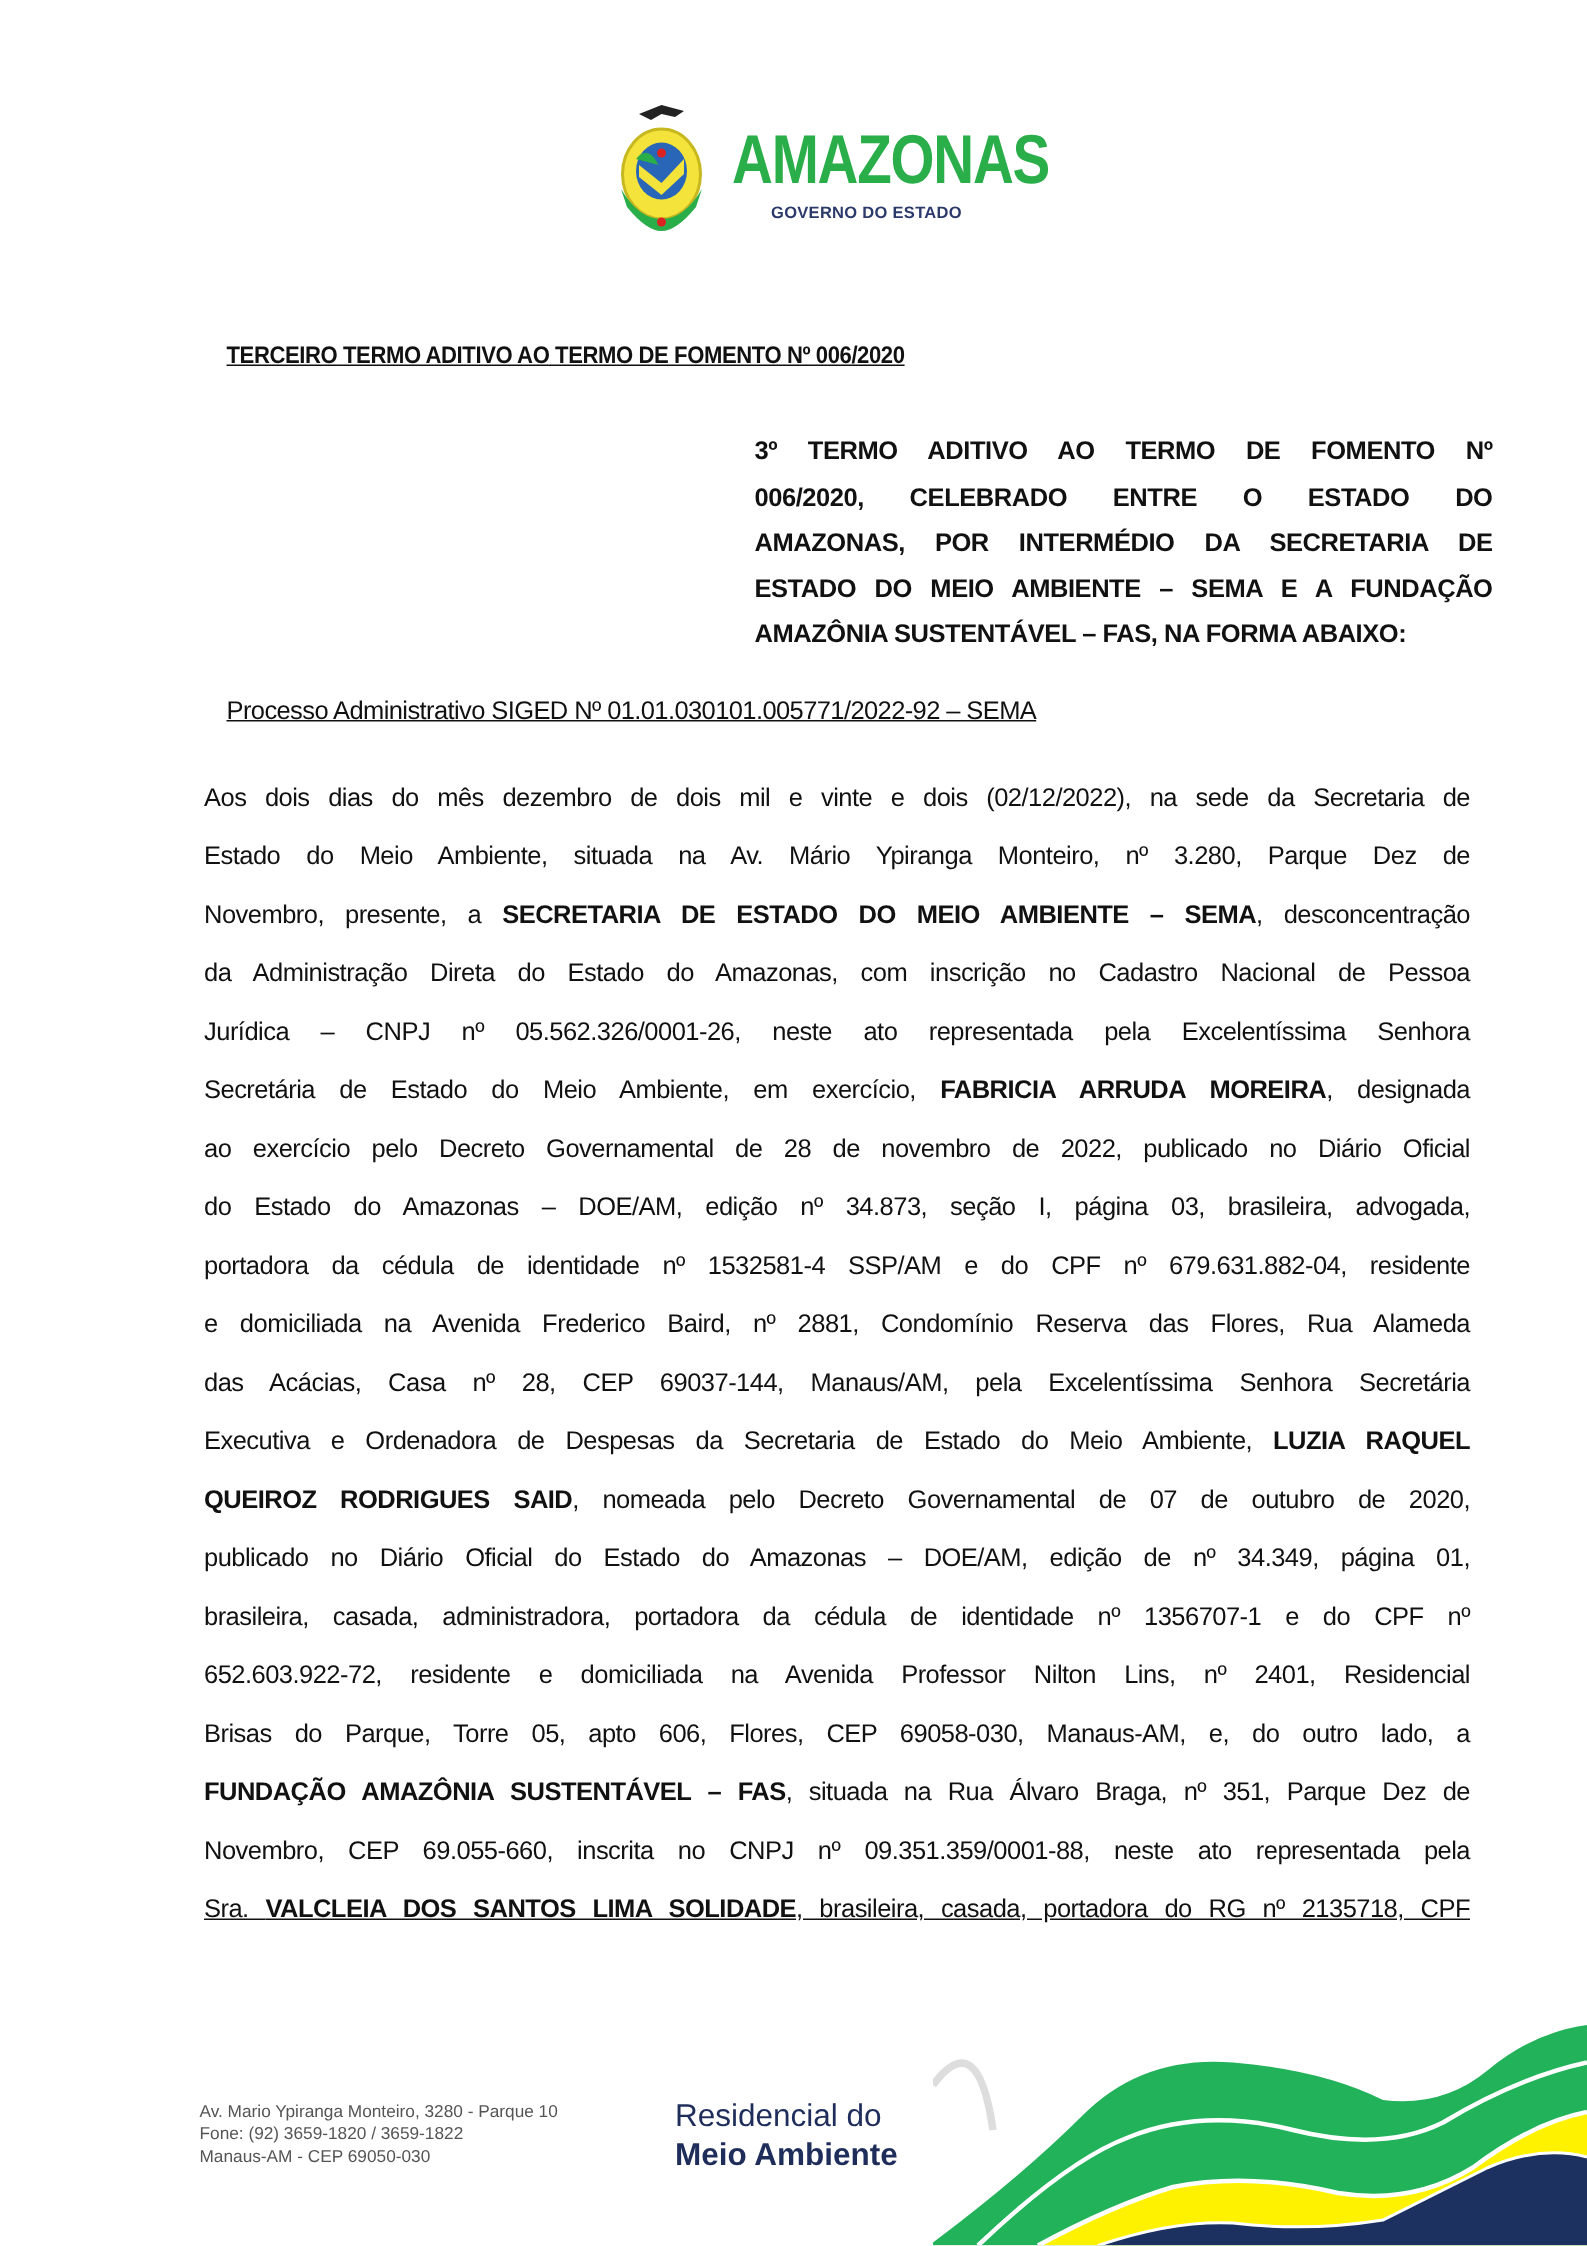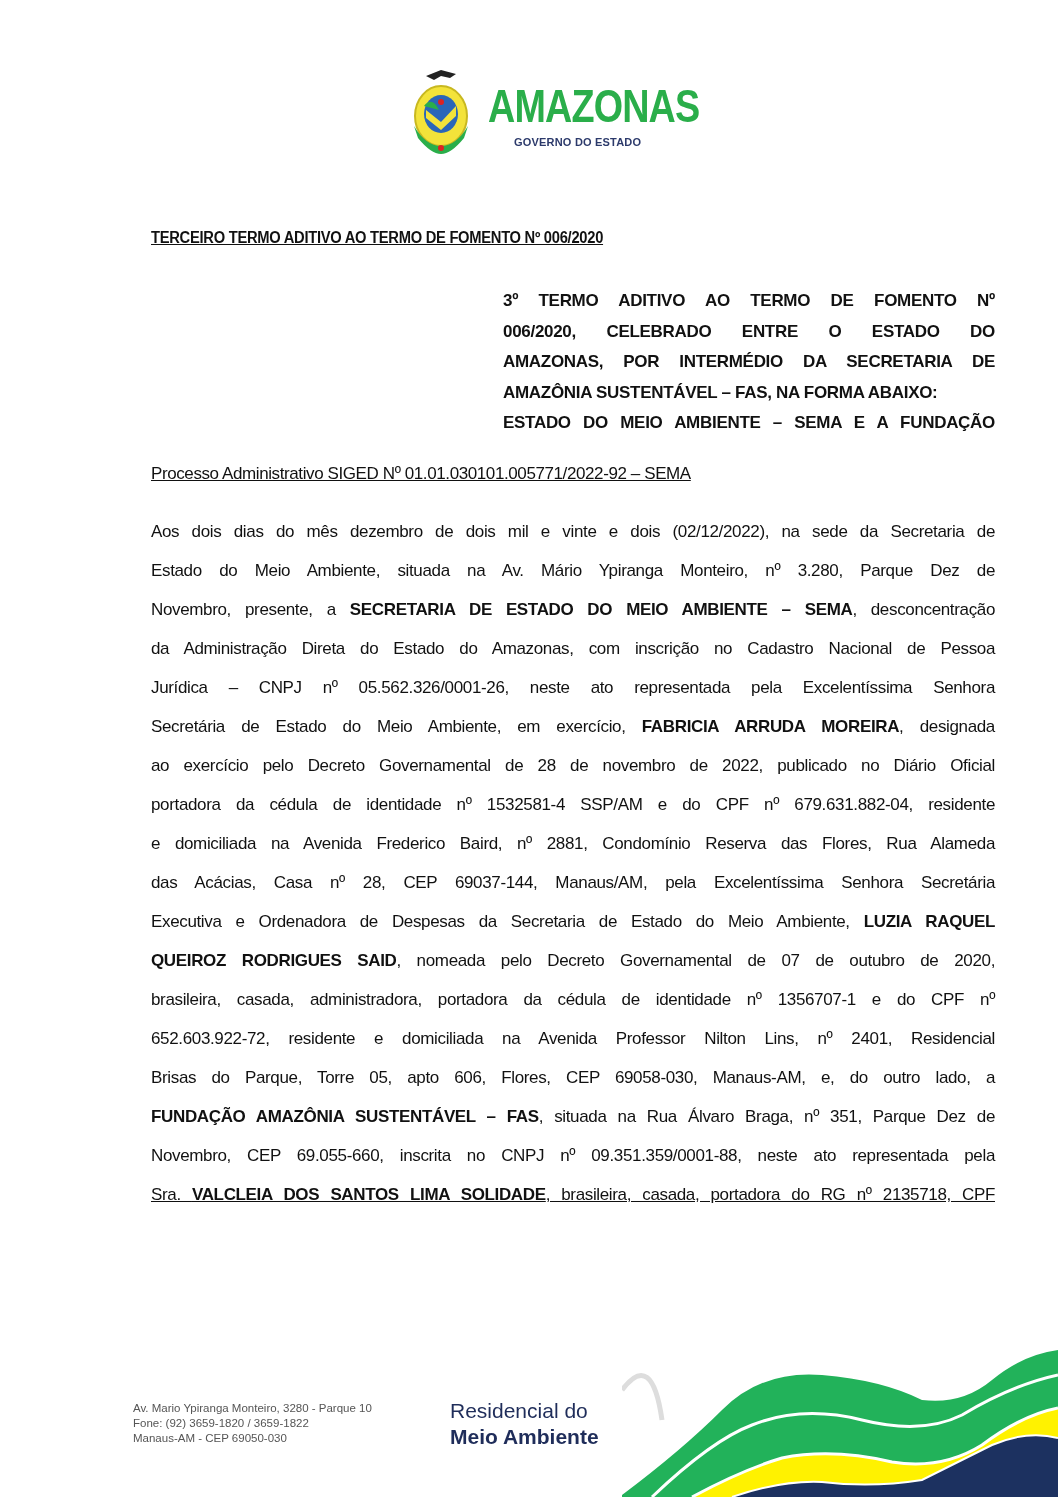--- a/index.html
+++ b/index.html
@@ -12,21 +12,21 @@
                  transform: scaleX(0.82); transform-origin: left top; line-height: 48px; }
   .logo .sub { position: absolute; left: 108px; top: 70px; font-size: 11px; font-weight: bold;
                color: #2c3a6b; letter-spacing: 0.2px; }
 
   .doc-title { position: absolute; left: 151px; top: 229px; font-size: 16px; font-weight: bold;
                text-decoration: underline; letter-spacing: -0.3px; transform: scaleX(0.92); transform-origin: left top; }
   .ementa { position: absolute; left: 503px; top: 286px; width: 492px; font-size: 17px; font-weight: bold;
             line-height: 30.5px; text-align: justify; letter-spacing: -0.3px; }
   .processo { position: absolute; left: 151px; top: 464px; font-size: 17px; text-decoration: underline;
               letter-spacing: -0.4px; }
-  .body-text { position: absolute; left: 151px; top: 512px; width: 844px; font-size: 17px; line-height: 39px;
+  .body-text { position: absolute; left: 136px; top: 512px; width: 844px; font-size: 17px; line-height: 39px;
                text-align: justify; text-align-last: justify; letter-spacing: -0.35px; }
   .body-text .line { display: block; height: 39px; text-align: justify; text-align-last: justify; white-space: nowrap; }
   .body-text b { font-weight: bold; }
 
   .footer-addr { position: absolute; left: 133px; top: 1401px; font-size: 11.5px; line-height: 15px; color: #555; }
   .footer-sec { position: absolute; left: 450px; top: 1398px; color: #1f2d5a; }
   .footer-sec .l1 { font-size: 21px; line-height: 26px; }
   .footer-sec .l2 { font-size: 21px; line-height: 26px; font-weight: bold; }
   .waves { position: absolute; left: 622px; top: 1330px; width: 436px; height: 167px; }
 </style>
@@ -47,39 +47,41 @@
   <div class="brand">AMAZONAS</div>
   <div class="sub">GOVERNO DO ESTADO</div>
 </div>
 
 <div class="doc-title">TERCEIRO TERMO ADITIVO AO TERMO DE FOMENTO Nº 006/2020</div>
 
 <div class="ementa" id="ementa">
     <div style="text-align: justify; text-align-last: justify;">3º TERMO ADITIVO AO TERMO DE FOMENTO Nº</div>
     <div style="text-align: justify; text-align-last: justify;">006/2020, CELEBRADO ENTRE O ESTADO DO</div>
     <div style="text-align: justify; text-align-last: justify;">AMAZONAS, POR INTERMÉDIO DA SECRETARIA DE</div>
+    <div style="text-align: justify; text-align-last: justify;">ESTADO DO MEIO AMBIENTE – SEMA E A FUNDAÇÃO</div>
     <div style="text-align: justify; text-align-last: left;">AMAZÔNIA SUSTENTÁVEL – FAS, NA FORMA ABAIXO:</div>
-    <div style="text-align: justify; text-align-last: justify;">ESTADO DO MEIO AMBIENTE – SEMA E A FUNDAÇÃO</div>
   </div>
 
 <div class="processo">Processo Administrativo SIGED Nº 01.01.030101.005771/2022-92 – SEMA</div>
 
 <div class="body-text" id="body-text">
     <span class="line" style="white-space: normal;"><span>Aos dois dias do mês dezembro de dois mil e vinte e dois (02/12/2022), na sede da Secretaria de</span></span>
     <span class="line" style="white-space: normal;"><span>Estado do Meio Ambiente, situada na Av. Mário Ypiranga Monteiro, nº 3.280, Parque Dez de</span></span>
     <span class="line" style="white-space: normal;"><span>Novembro, presente, a </span><b>SECRETARIA DE ESTADO DO MEIO AMBIENTE – SEMA</b><span>, desconcentração</span></span>
     <span class="line" style="white-space: normal;"><span>da Administração Direta do Estado do Amazonas, com inscrição no Cadastro Nacional de Pessoa</span></span>
     <span class="line" style="white-space: normal;"><span>Jurídica – CNPJ nº 05.562.326/0001-26, neste ato representada pela Excelentíssima Senhora</span></span>
     <span class="line" style="white-space: normal;"><span>Secretária de Estado do Meio Ambiente, em exercício, </span><b>FABRICIA ARRUDA MOREIRA</b><span>, designada</span></span>
     <span class="line" style="white-space: normal;"><span>ao exercício pelo Decreto Governamental de 28 de novembro de 2022, publicado no Diário Oficial</span></span>
+    <span class="line" style="white-space: normal;"><span>do Estado do Amazonas – DOE/AM, edição nº 34.873, seção I, página 03, brasileira, advogada,</span></span>
     <span class="line" style="white-space: normal;"><span>portadora da cédula de identidade nº 1532581-4 SSP/AM e do CPF nº 679.631.882-04, residente</span></span>
     <span class="line" style="white-space: normal;"><span>e domiciliada na Avenida Frederico Baird, nº 2881, Condomínio Reserva das Flores, Rua Alameda</span></span>
     <span class="line" style="white-space: normal;"><span>das Acácias, Casa nº 28, CEP 69037-144, Manaus/AM, pela Excelentíssima Senhora Secretária</span></span>
     <span class="line" style="white-space: normal;"><span>Executiva e Ordenadora de Despesas da Secretaria de Estado do Meio Ambiente, </span><b>LUZIA RAQUEL</b></span>
     <span class="line" style="white-space: normal;"><b>QUEIROZ RODRIGUES SAID</b><span>, nomeada pelo Decreto Governamental de 07 de outubro de 2020,</span></span>
+    <span class="line" style="white-space: normal;"><span>publicado no Diário Oficial do Estado do Amazonas – DOE/AM, edição de nº 34.349, página 01,</span></span>
     <span class="line" style="white-space: normal;"><span>brasileira, casada, administradora, portadora da cédula de identidade nº 1356707-1 e do CPF nº</span></span>
     <span class="line" style="white-space: normal;"><span>652.603.922-72, residente e domiciliada na Avenida Professor Nilton Lins, nº 2401, Residencial</span></span>
     <span class="line" style="white-space: normal;"><span>Brisas do Parque, Torre 05, apto 606, Flores, CEP 69058-030, Manaus-AM, e, do outro lado, a</span></span>
     <span class="line" style="white-space: normal;"><b>FUNDAÇÃO AMAZÔNIA SUSTENTÁVEL – FAS</b><span>, situada na Rua Álvaro Braga, nº 351, Parque Dez de</span></span>
     <span class="line" style="white-space: normal;"><span>Novembro, CEP 69.055-660, inscrita no CNPJ nº 09.351.359/0001-88, neste ato representada pela</span></span>
     <span class="line" style="white-space: normal; text-decoration: underline;"><span>Sra. </span><b>VALCLEIA DOS SANTOS LIMA SOLIDADE</b><span>, brasileira, casada, portadora do RG nº 2135718, CPF</span></span>
   </div>
 
 <div class="footer-addr">
   <div>Av. Mario Ypiranga Monteiro, 3280 - Parque 10</div>

